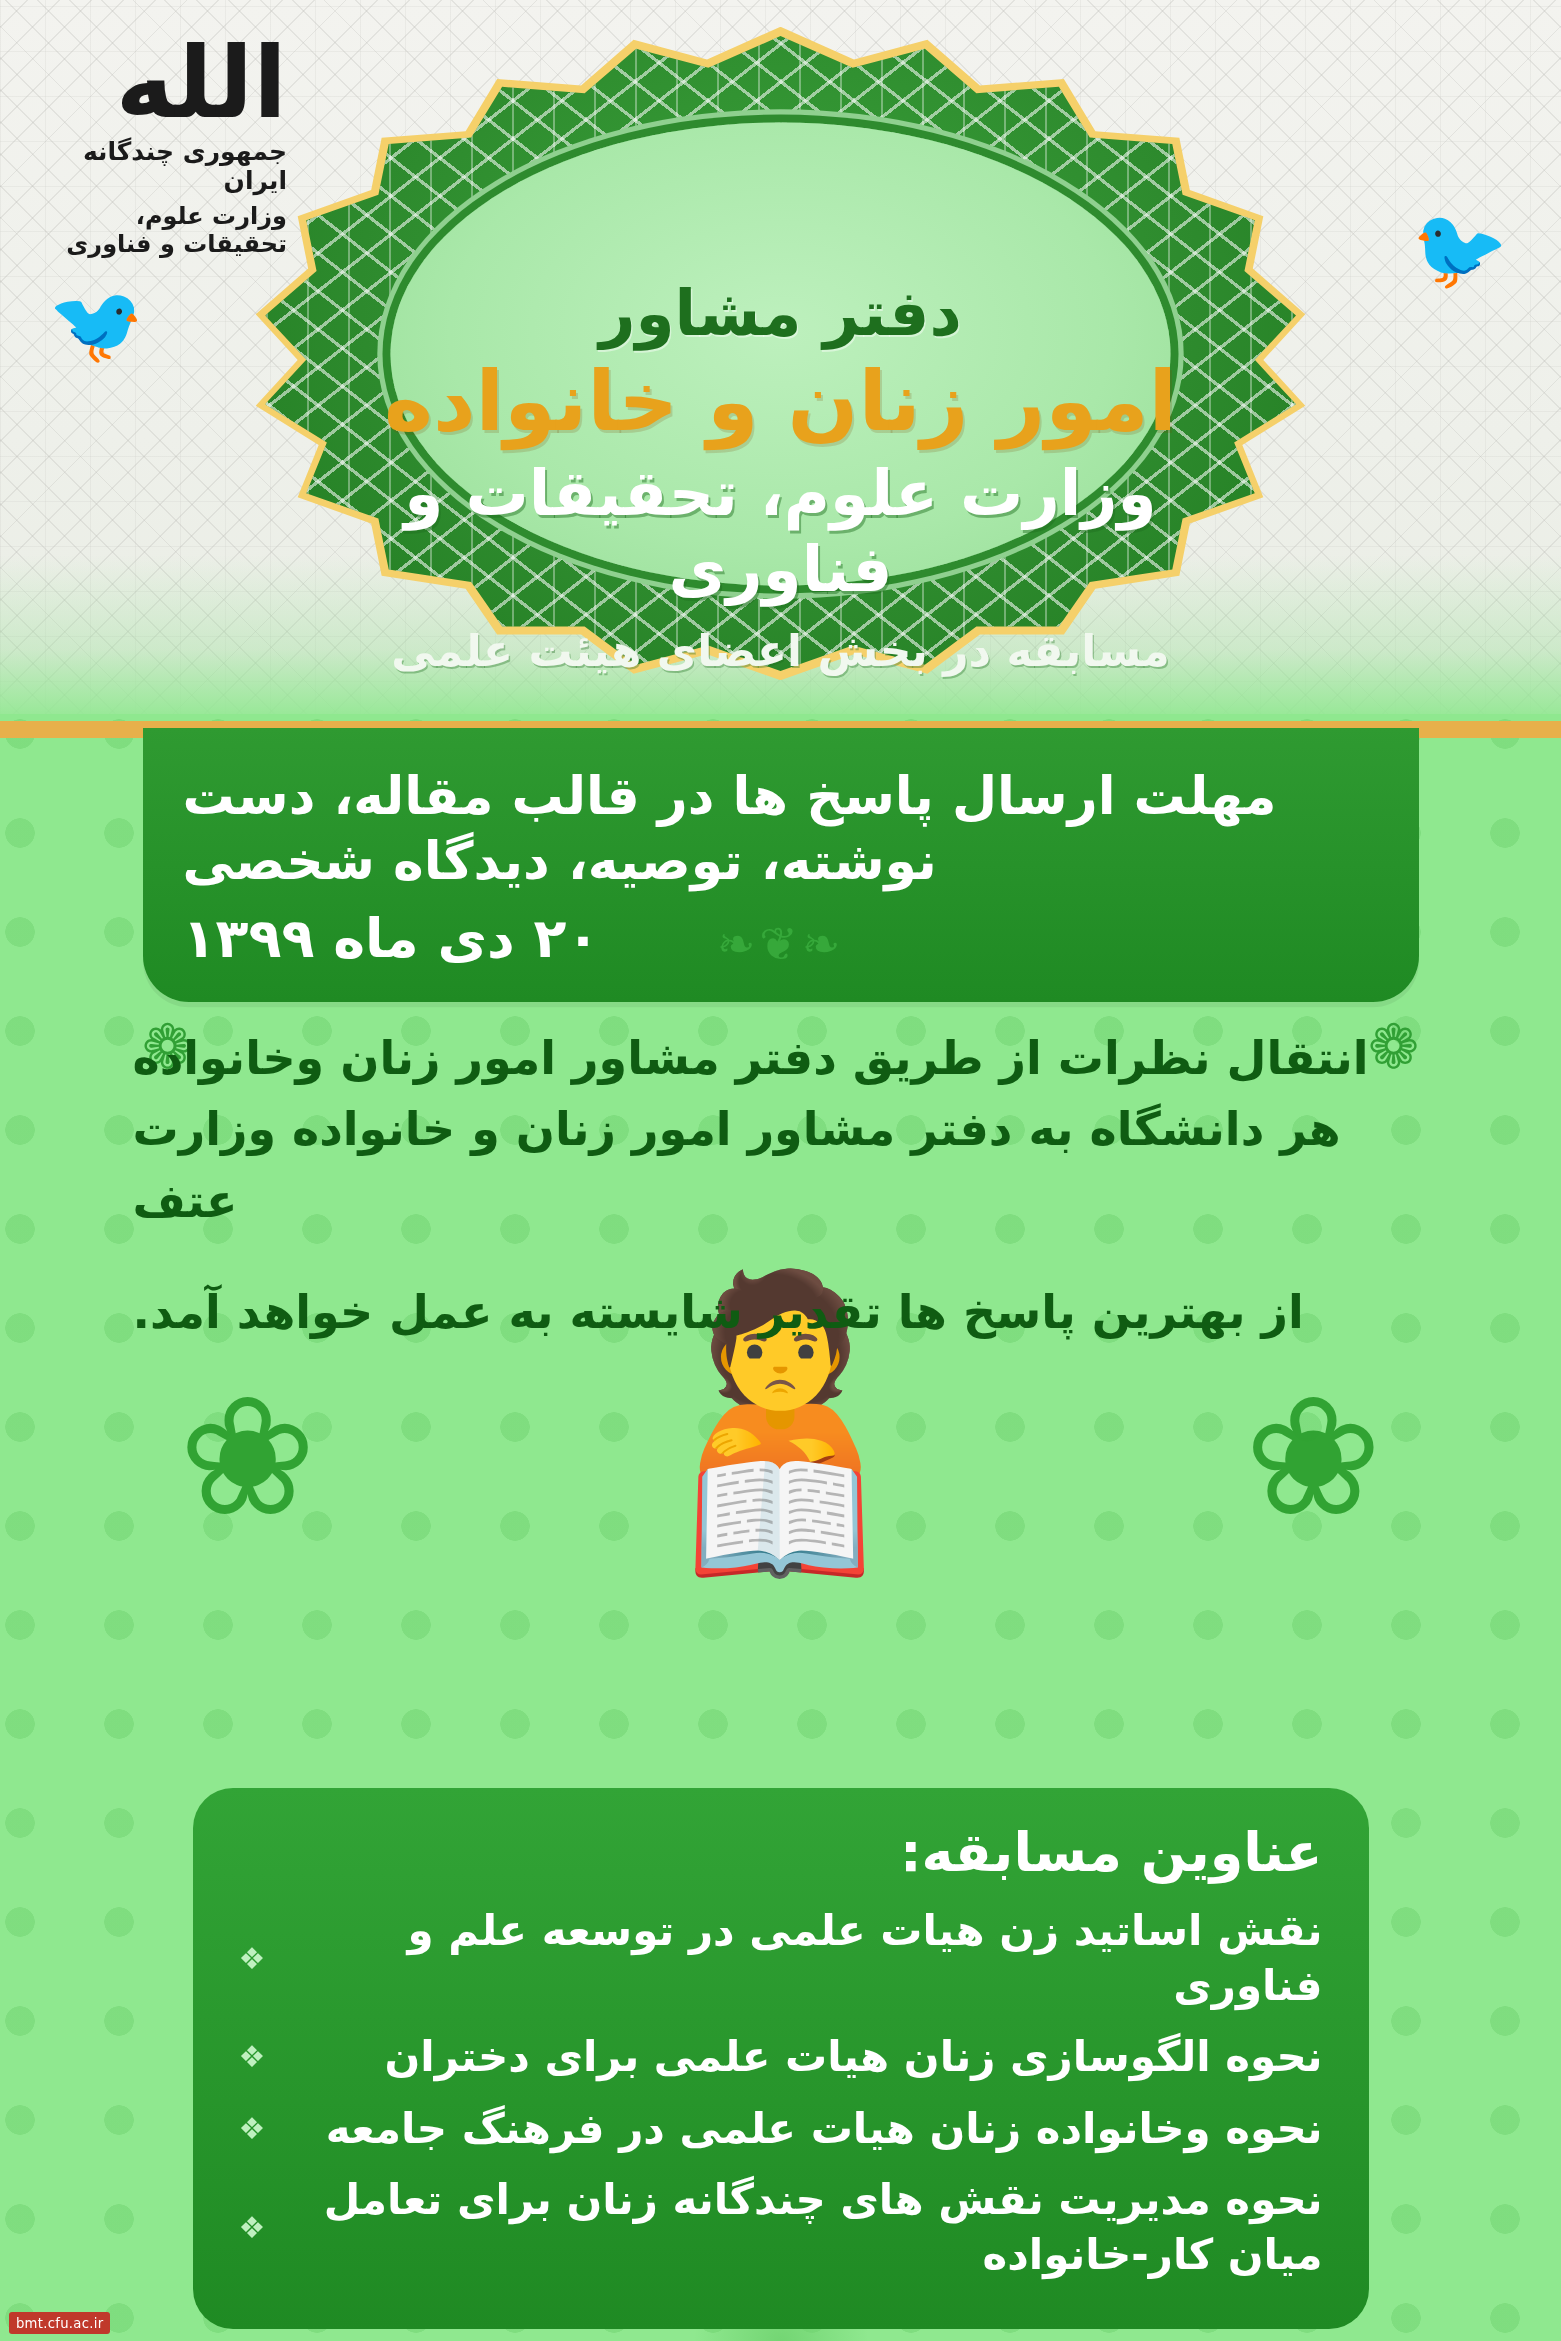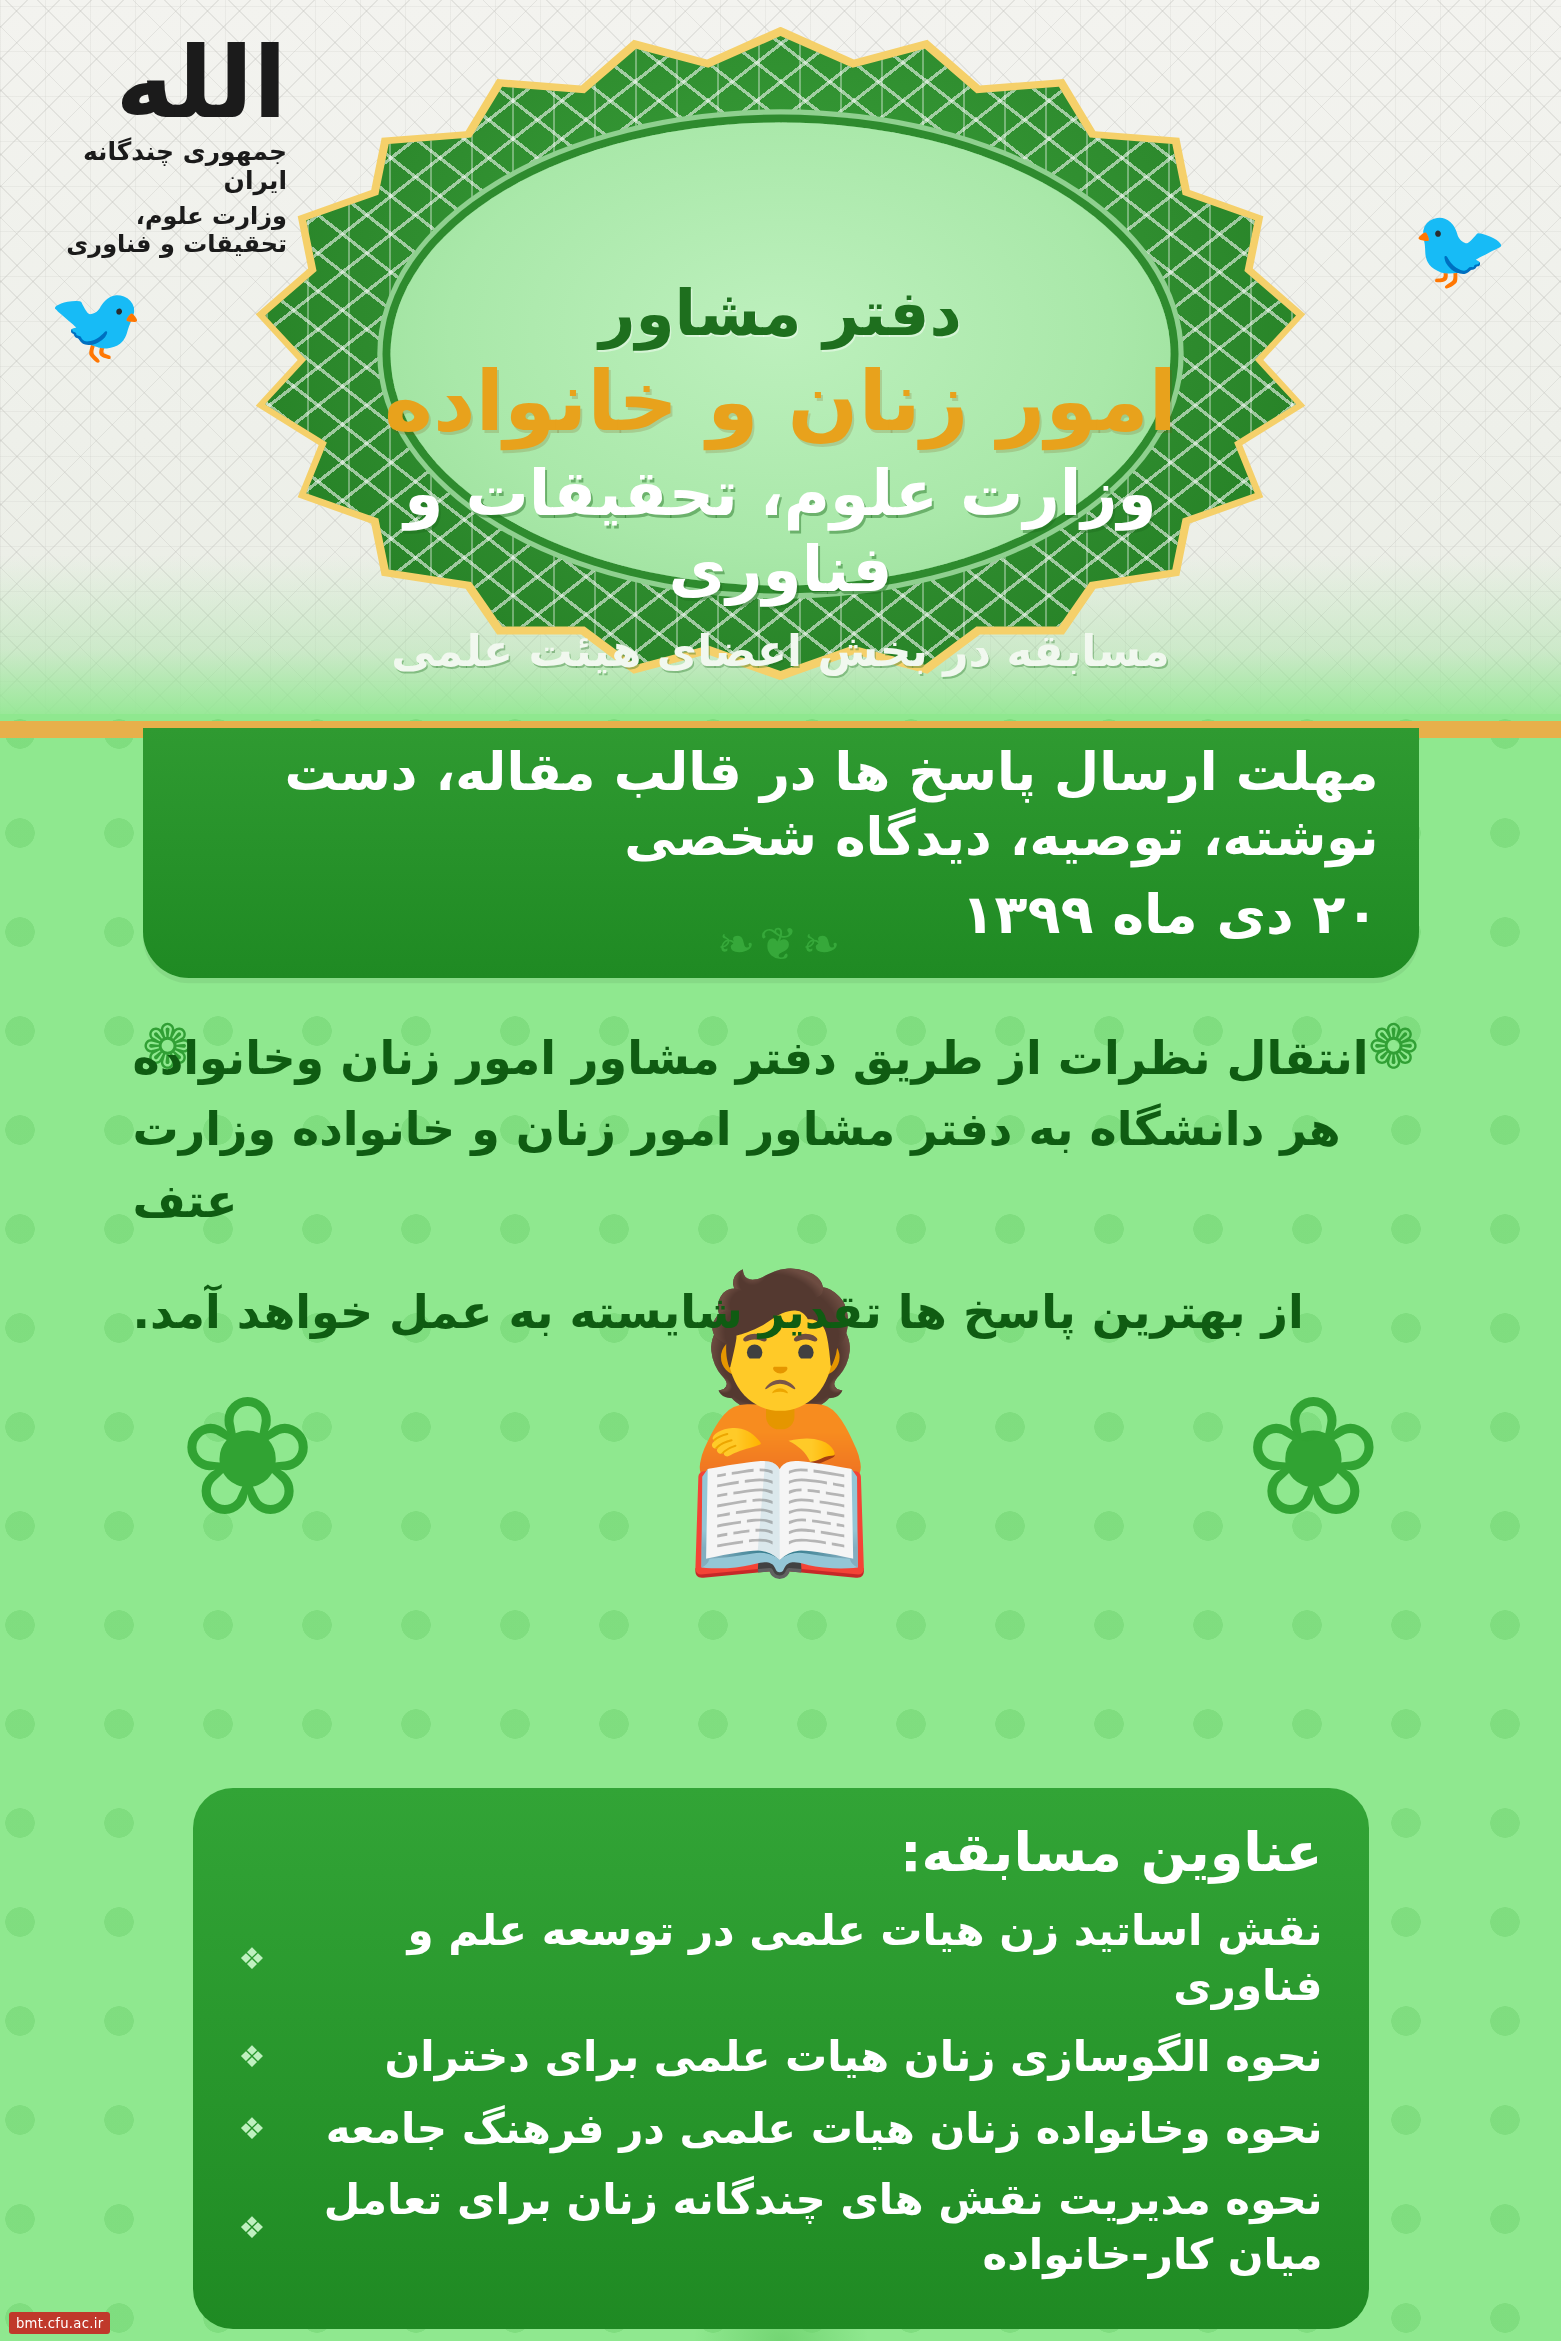--- a/index.html
+++ b/index.html
@@ -200,23 +200,23 @@
     z-index: 5;
   }
   .deadline {
     position: absolute;
     left: 50%;
     transform: translateX(-50%);
     top: 728px;
     width: 1276px;
     background: linear-gradient(180deg, #2f9a31 0%, #1f8a23 100%);
     border-radius: 0 0 46px 46px;
-    padding: 12px 40px 30px;
+    padding: 36px 40px 30px;
     box-sizing: border-box;
-    text-align: right;
+    text-align: left;
     z-index: 6;
     box-shadow: 0 5.3px 0 rgba(0,0,0,0.06);
   }
   .deadline-l1 {
     font-size: 52px;
     font-weight: bold;
     color: #ffffff;
     line-height: 1.25;
   }
   .deadline-l2 {

